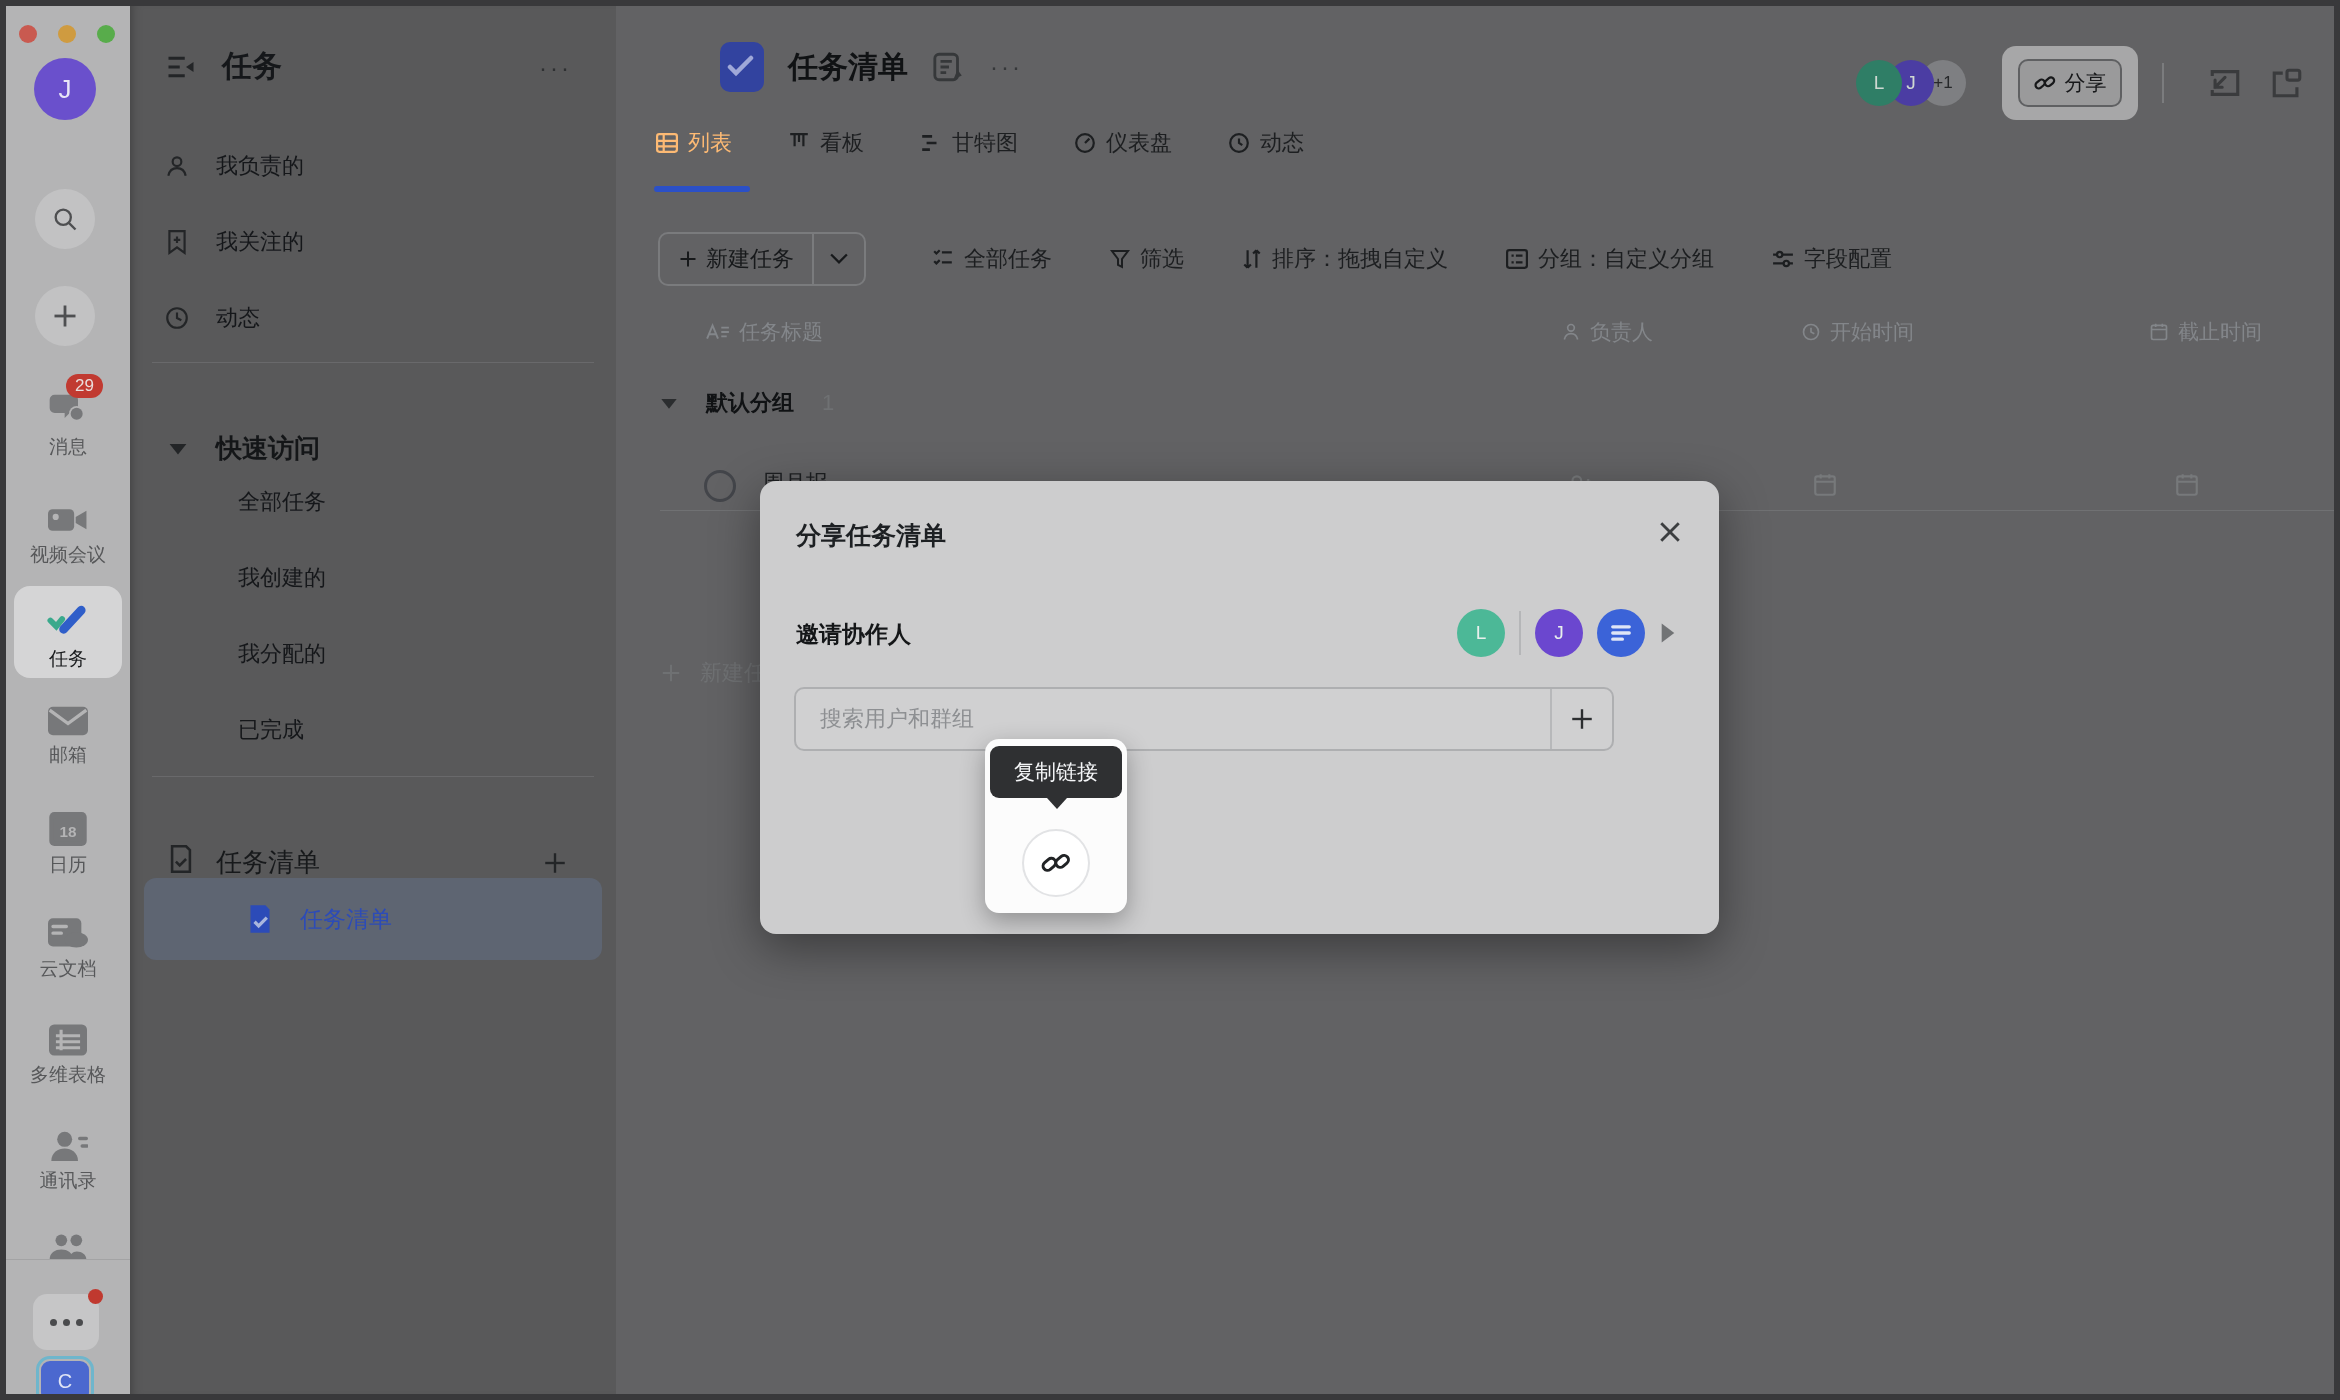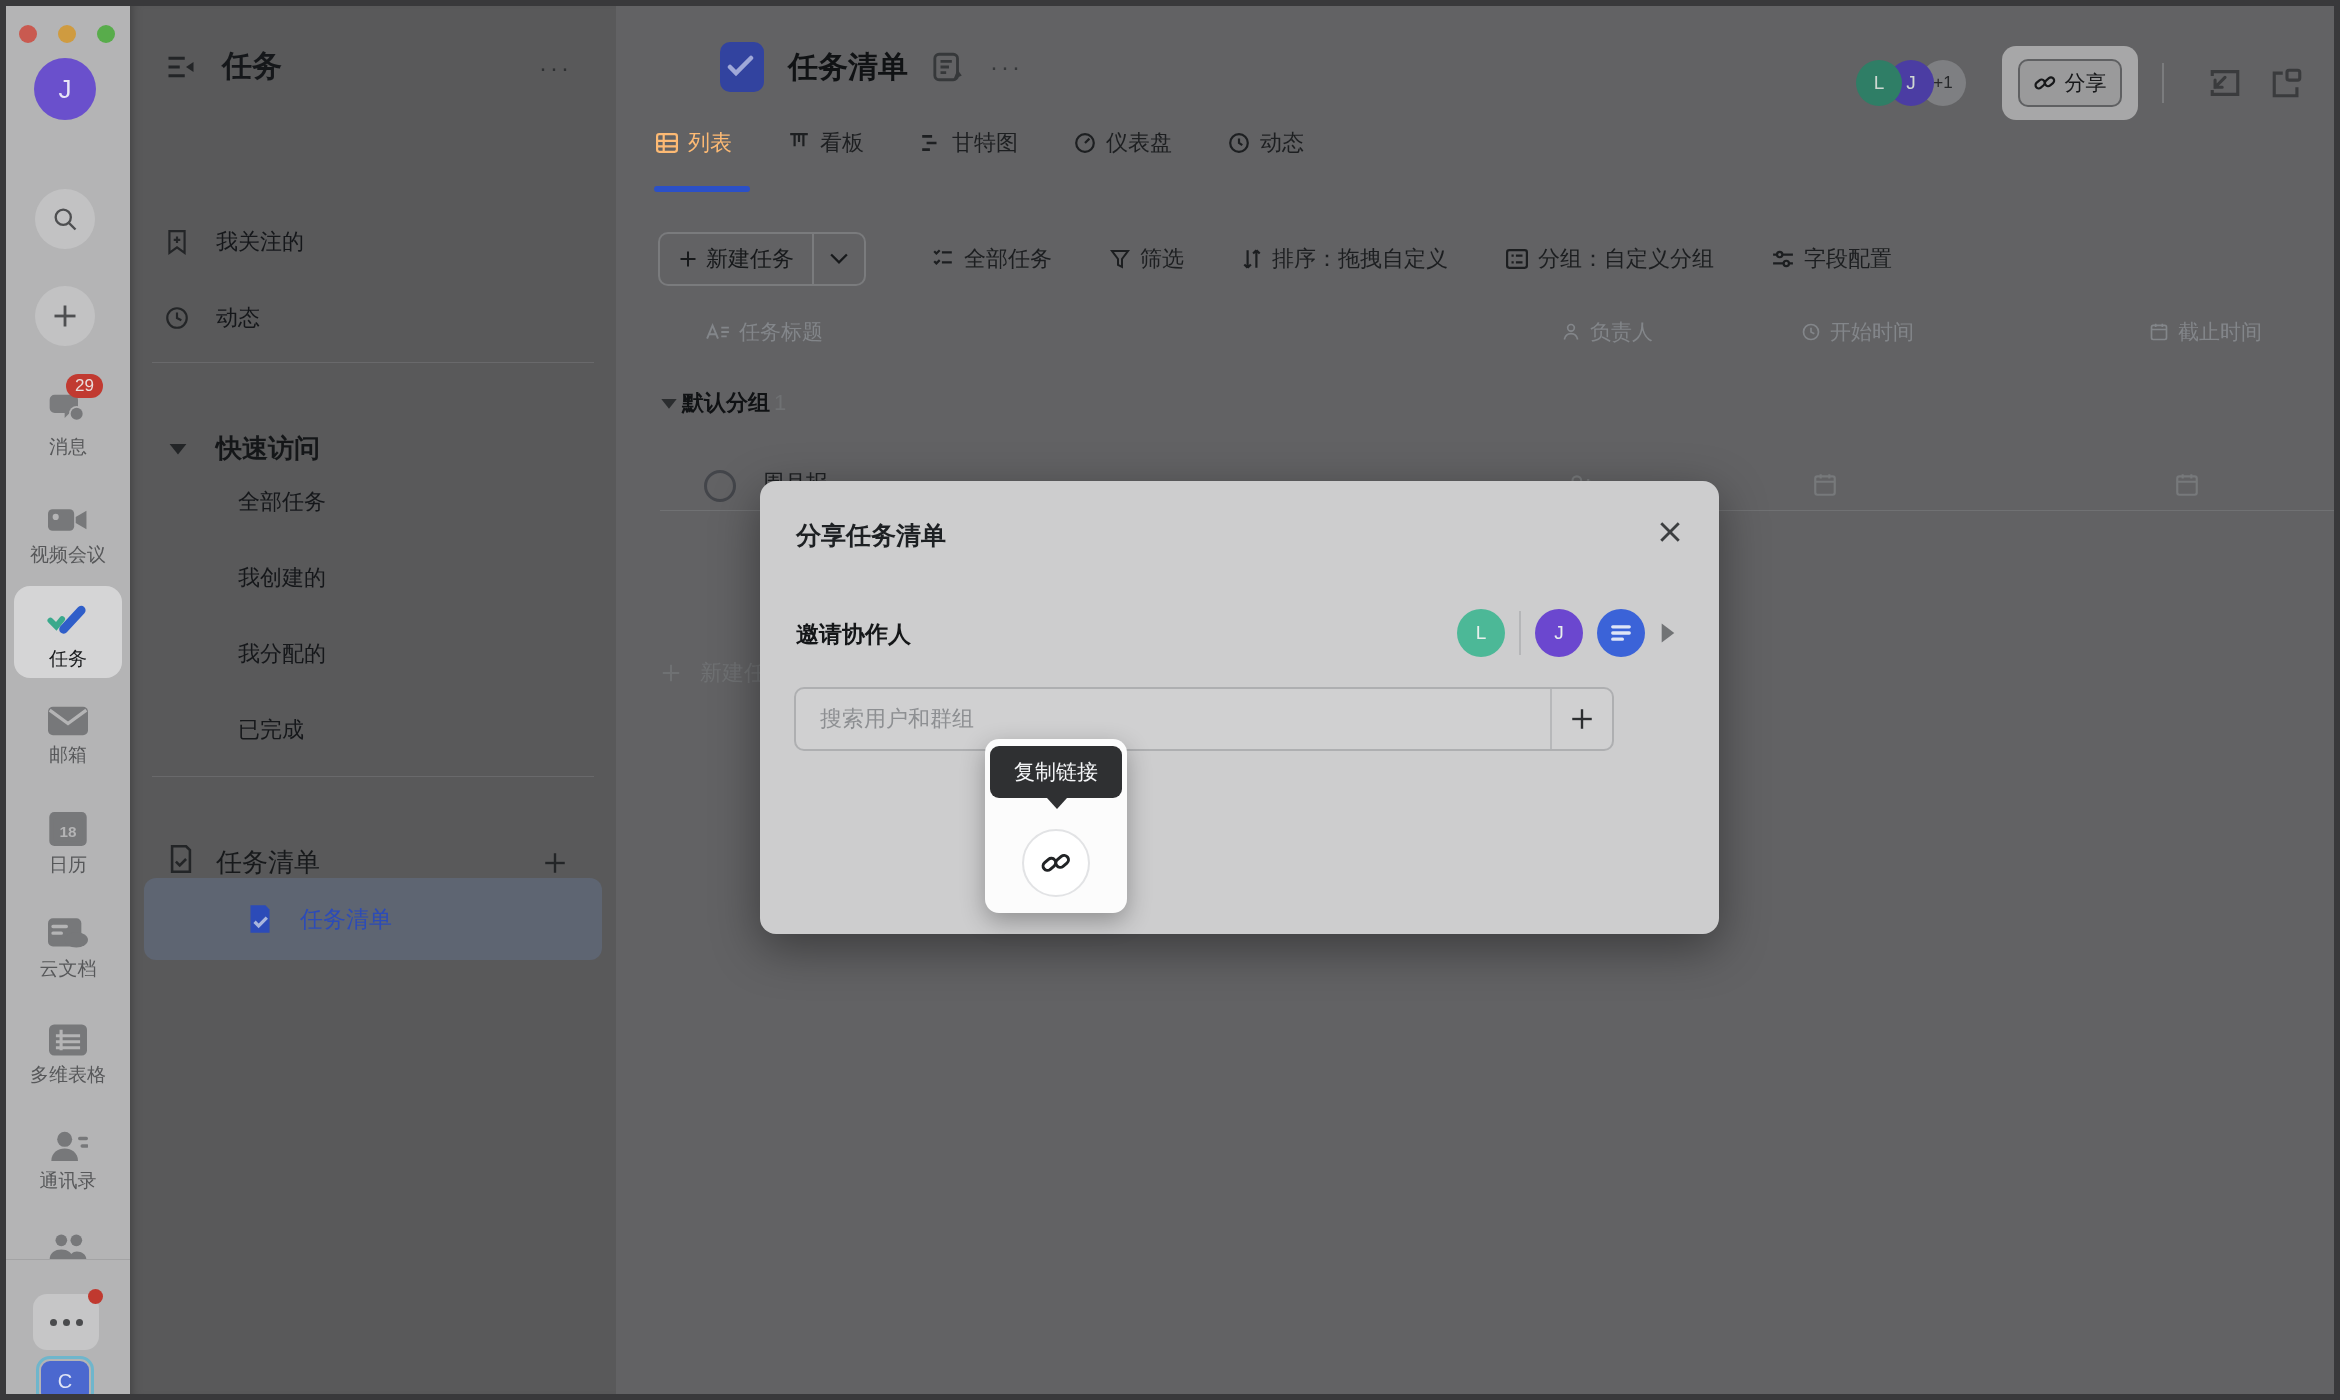--- a/index.html
+++ b/index.html
@@ -57,21 +57,21 @@
   .wicon { color:#3a3b3d; margin:0 14px; }
 
   .toolbar { position:absolute; left:42px; top:226px; display:flex; align-items:center; gap:58px; color:#17191b; font-size:22px; }
   .new-task { display:flex; align-items:stretch; border:2px solid #7a7b7d; border-radius:10px; height:54px; margin-right:8px; }
   .new-task .lbl { display:flex; align-items:center; gap:8px; padding:0 18px; }
   .new-task .dd { display:flex; align-items:center; padding:0 16px; border-left:2px solid #7a7b7d; }
   .tb-it { display:flex; align-items:center; gap:10px; color:#1c1e20; }
 
   .thead { position:absolute; top:312px; left:0; right:0; height:40px; color:#83868a; font-size:21px; }
   .th { position:absolute; display:flex; align-items:center; gap:9px; }
-  .group-row { position:absolute; left:44px; top:382px; display:flex; align-items:center; gap:4px; font-size:22px; color:#101214; font-weight:bold; }
+  .group-row { position:absolute; left:44px; top:382px; display:flex; align-items:center; gap:28px; font-size:22px; color:#101214; font-weight:bold; }
   .group-row .cnt { color:#6f7173; font-weight:normal; }
   .task-row { position:absolute; left:0; right:0; top:446px; height:60px; }
   .task-check { position:absolute; left:88px; top:18px; width:32px; height:32px; border-radius:50%; border:3px solid #43454a; }
   .task-name { position:absolute; left:146px; top:16px; font-size:22px; color:#1d1f21; }
   .row-ic { position:absolute; top:20px; color:#77797b; }
   .row-div { position:absolute; left:44px; right:0; top:58px; height:1px; background:#707173; }
   .add-row { position:absolute; left:44px; top:652px; display:flex; align-items:center; gap:18px; color:#6f7173; font-size:22px; }
 
   
   .dialog { position:absolute; left:754px; top:475px; width:959px; height:453px; background:#cdcdce; border-radius:16px; box-shadow:0 14px 48px rgba(0,0,0,.4); }
@@ -238,20 +238,29 @@
   <div class="sidebar">
     <div class="sb-head">
       <svg class="hicon" width="30" height="26" viewBox="0 0 24 20" stroke="#232527" stroke-width="2.4" fill="none">
           <path d="M2 3h13M2 10h9M2 17h13"></path>
           <path d="M22 6v8l-6-4z" fill="#232527" stroke="none"></path>
         </svg>
       <span class="sb-title">任务</span>
       <span class="sb-more">···</span>
     </div>
 
+    <div class="sb-item" style="top:132px">
+      <span class="sic">
+          <svg width="26" height="26" viewBox="0 0 24 24" fill="none" stroke="currentColor" stroke-width="2">
+            <circle cx="12" cy="8" r="4"></circle>
+            <path d="M4 21c1-5 4.5-7 8-7s7 2 8 7"></path>
+          </svg>
+        </span>
+      <span>我负责的</span>
+    </div>
     <div class="sb-item" style="top:208px">
       <span class="sic">
           <svg width="24" height="26" viewBox="0 0 20 24" fill="none" stroke="currentColor" stroke-width="2">
             <path d="M3 2h14v20l-7-5-7 5z"></path>
             <path d="M10 7v6M7 10h6"></path>
           </svg>
         </span>
       <span>我关注的</span>
     </div>
     <div class="sb-item" style="top:284px">

